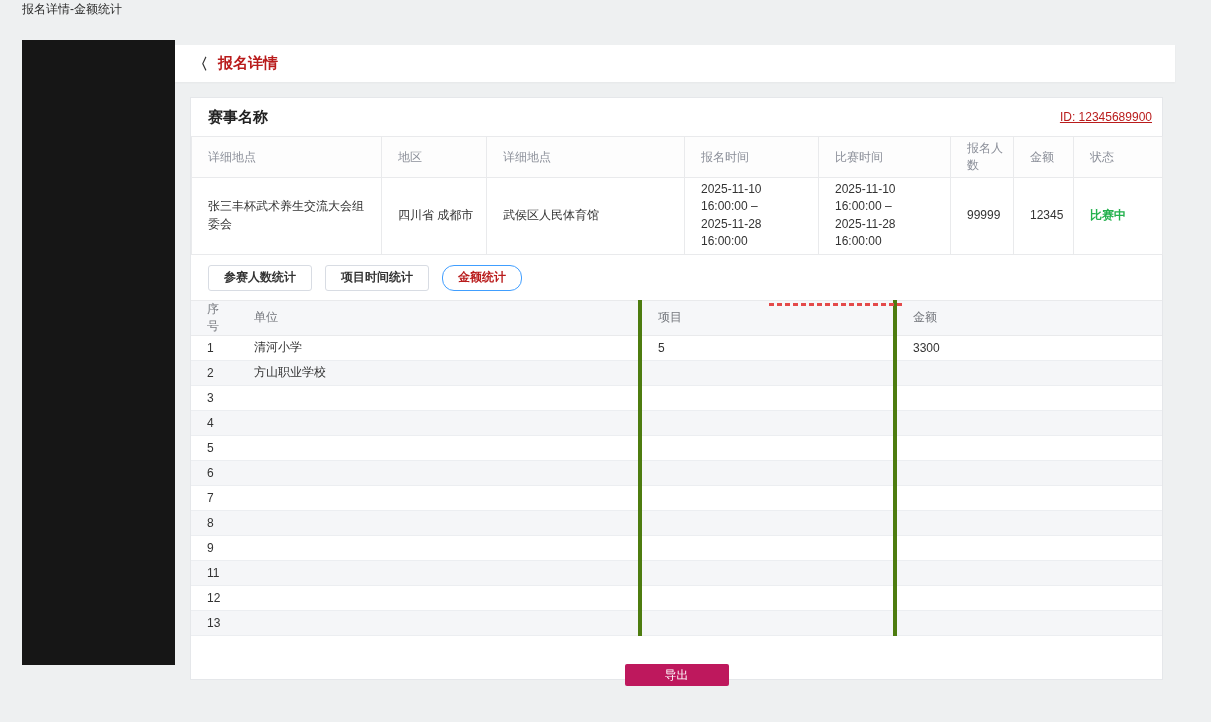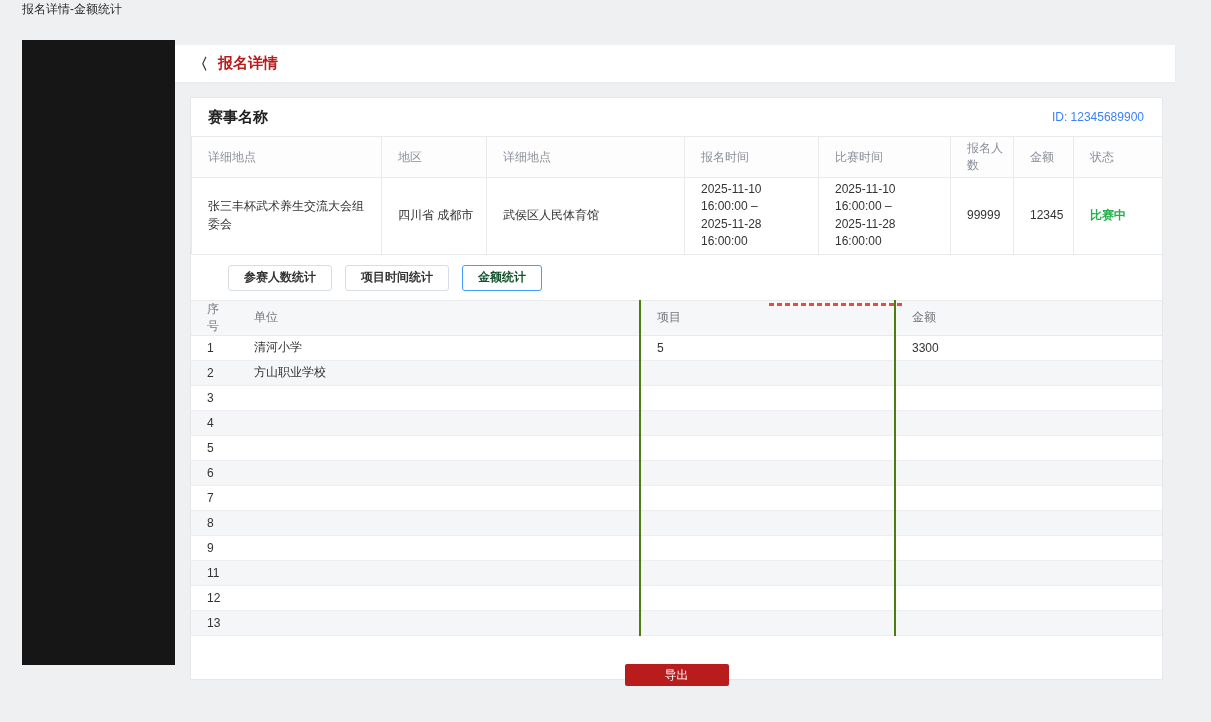--- a/index.html
+++ b/index.html
@@ -20,58 +20,58 @@
   }
   .back-btn { font-size:15px; font-weight:bold; color:#333; cursor:pointer; line-height:1; }
   .main-title { font-size:15px; font-weight:bold; color:#b91c1c; margin-left:10px; }
 
   .card {
     position:absolute; left:190px; top:97px; width:973px; height:583px;
     background:#ffffff; border:1px solid #e5e7ea;
   }
   .card-head {
     height:38px; display:flex; justify-content:space-between; align-items:center;
-    padding:0 18px 0 17px;
+    padding:0 10px 0 17px;
   }
   .section-title { font-size:15px; font-weight:bold; color:#222; }
-  .event-id { font-size:12px; color:#3b82f6; }
+  .event-id { font-size:12px; color:#b91c1c;text-decoration:underline; }
 
   table { width:100%; border-collapse:collapse; table-layout:fixed; }
 
   .event-table th, .event-table td {
     border:1px solid #e9eaec; font-size:12px; text-align:left;
     padding:3px 8px 3px 16px; overflow:hidden;
   }
   .event-table th { color:#8b8f99; font-weight:normal; height:22px; background:#fdfdfd; }
   .event-table td { color:#333; height:50px; line-height:1.45; }
   .status-text { color:#23b14d; font-weight:bold;margin-top:40px; }
 
-  .tabs { padding:10px 18px 9px 17px; display:flex; gap:13px; height:45px; align-items:flex-start;margin-left:20px; }
+  .tabs { padding:10px 18px 9px 17px; display:flex; gap:13px; height:45px; align-items:flex-start; }
   .tab-btn {
     height:26px; padding:0 15px; font-size:12px; background:#fff;
     border:1px solid #d8dce3; border-radius:3px; color:#333;
     display:flex; align-items:center; cursor:pointer; font-weight:bold;
   }
-  .tab-btn.active { color:#14532d; border-color:#409eff; }
+  .tab-btn.active { color:#b91c1c; border-color:#409eff;border-radius:12px; }
 
   .stats-table th {
     background:#f6f7f9; font-size:12px; color:#75787e; font-weight:normal;
     text-align:left; height:32px; padding:0 8px 0 16px;
     border-bottom:1px solid #e9eaec; border-top:1px solid #e9eaec;
   }
   .stats-table td {
     font-size:12px; color:#333; height:25px; padding:0 8px 0 16px;
     border-bottom:1px solid #eceef1; overflow:hidden;
   }
-  .stats-table .col-project, .stats-table .col-amount { border-left:2px solid #4d7c0f;margin-top:20px; }
+  .stats-table .col-project, .stats-table .col-amount { border-left:4px solid #4d7c0f;margin-top:20px; }
   .stats-table tbody tr:nth-child(even) { background:#f5f6f8; }
 
   .export-row { display:flex; justify-content:center; margin-top:28px; }
   .export-btn {
-    width:104px; height:22px; background:#b91c1c; color:#fff; font-size:12px;
+    width:104px; height:22px; background:#be185d; color:#fff; font-size:12px;
     border:none; border-radius:2px; cursor:pointer; line-height:22px; text-align:center;
   }
 
   .red-annotation {
     position:absolute; left:578px; top:205px; width:134px; height:3px;
     background:repeating-linear-gradient(90deg,#e44a4a 0 5px,transparent 5px 8px);
   }
 </style>
 </head>
 <body>

